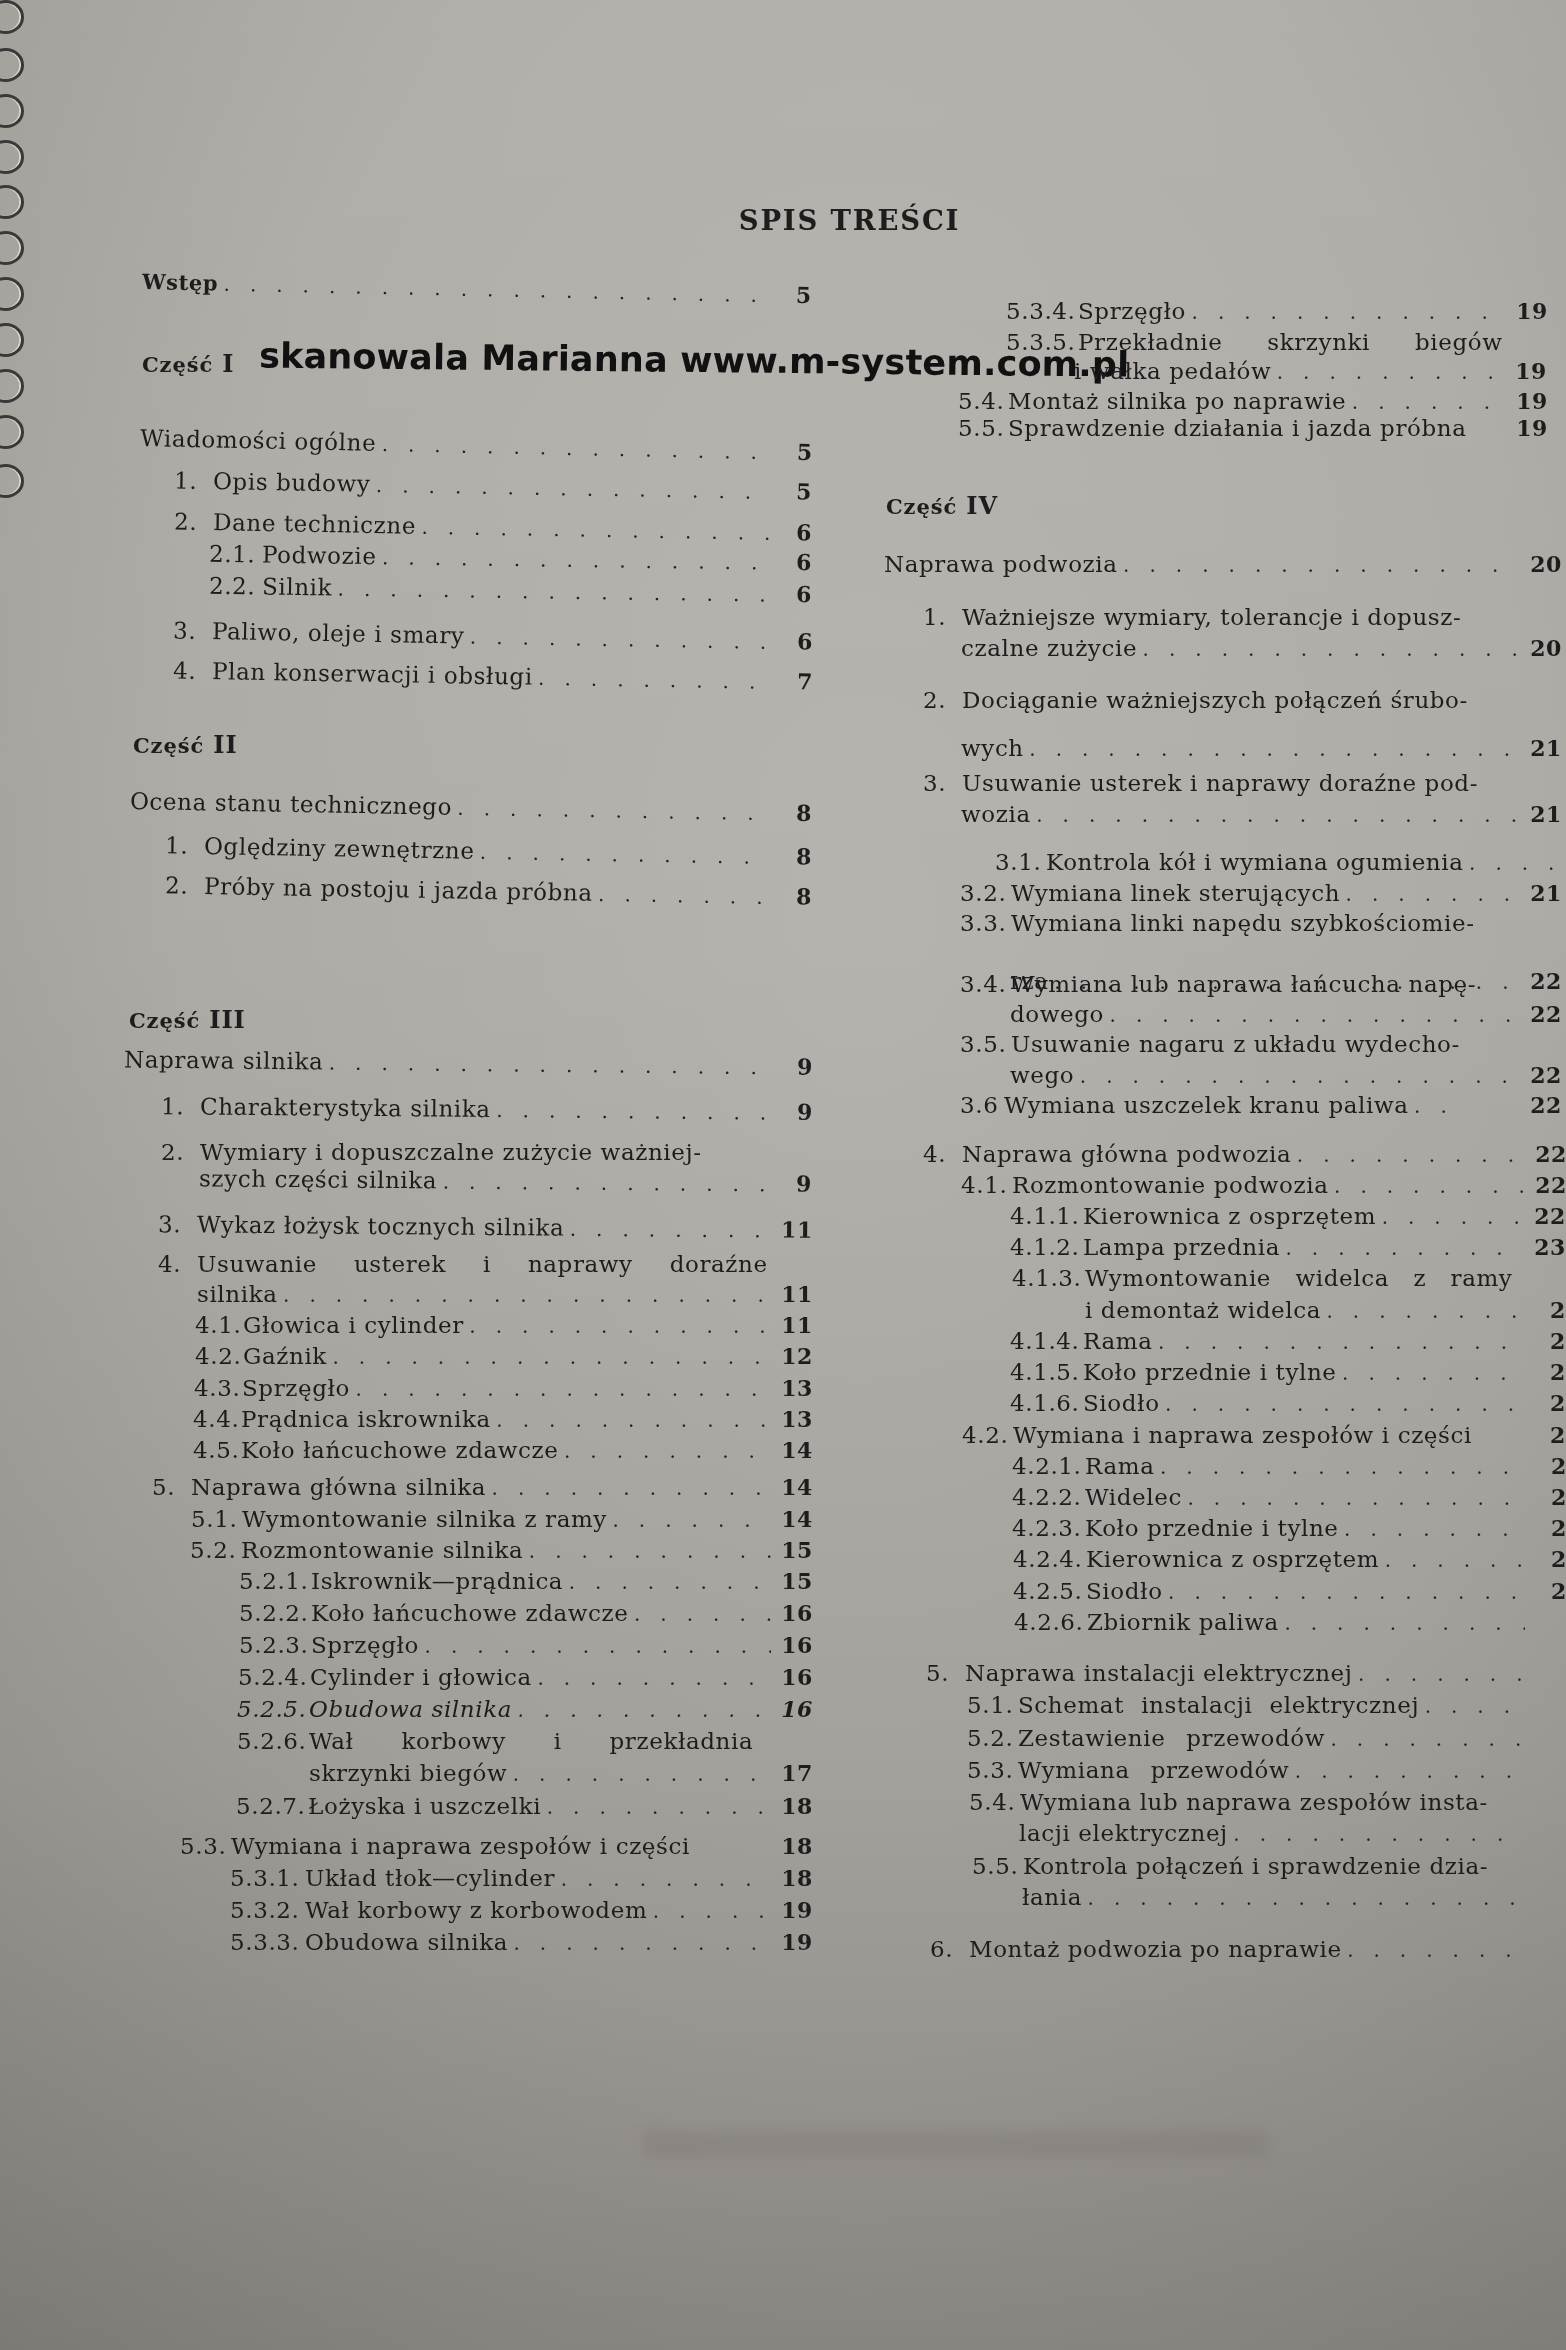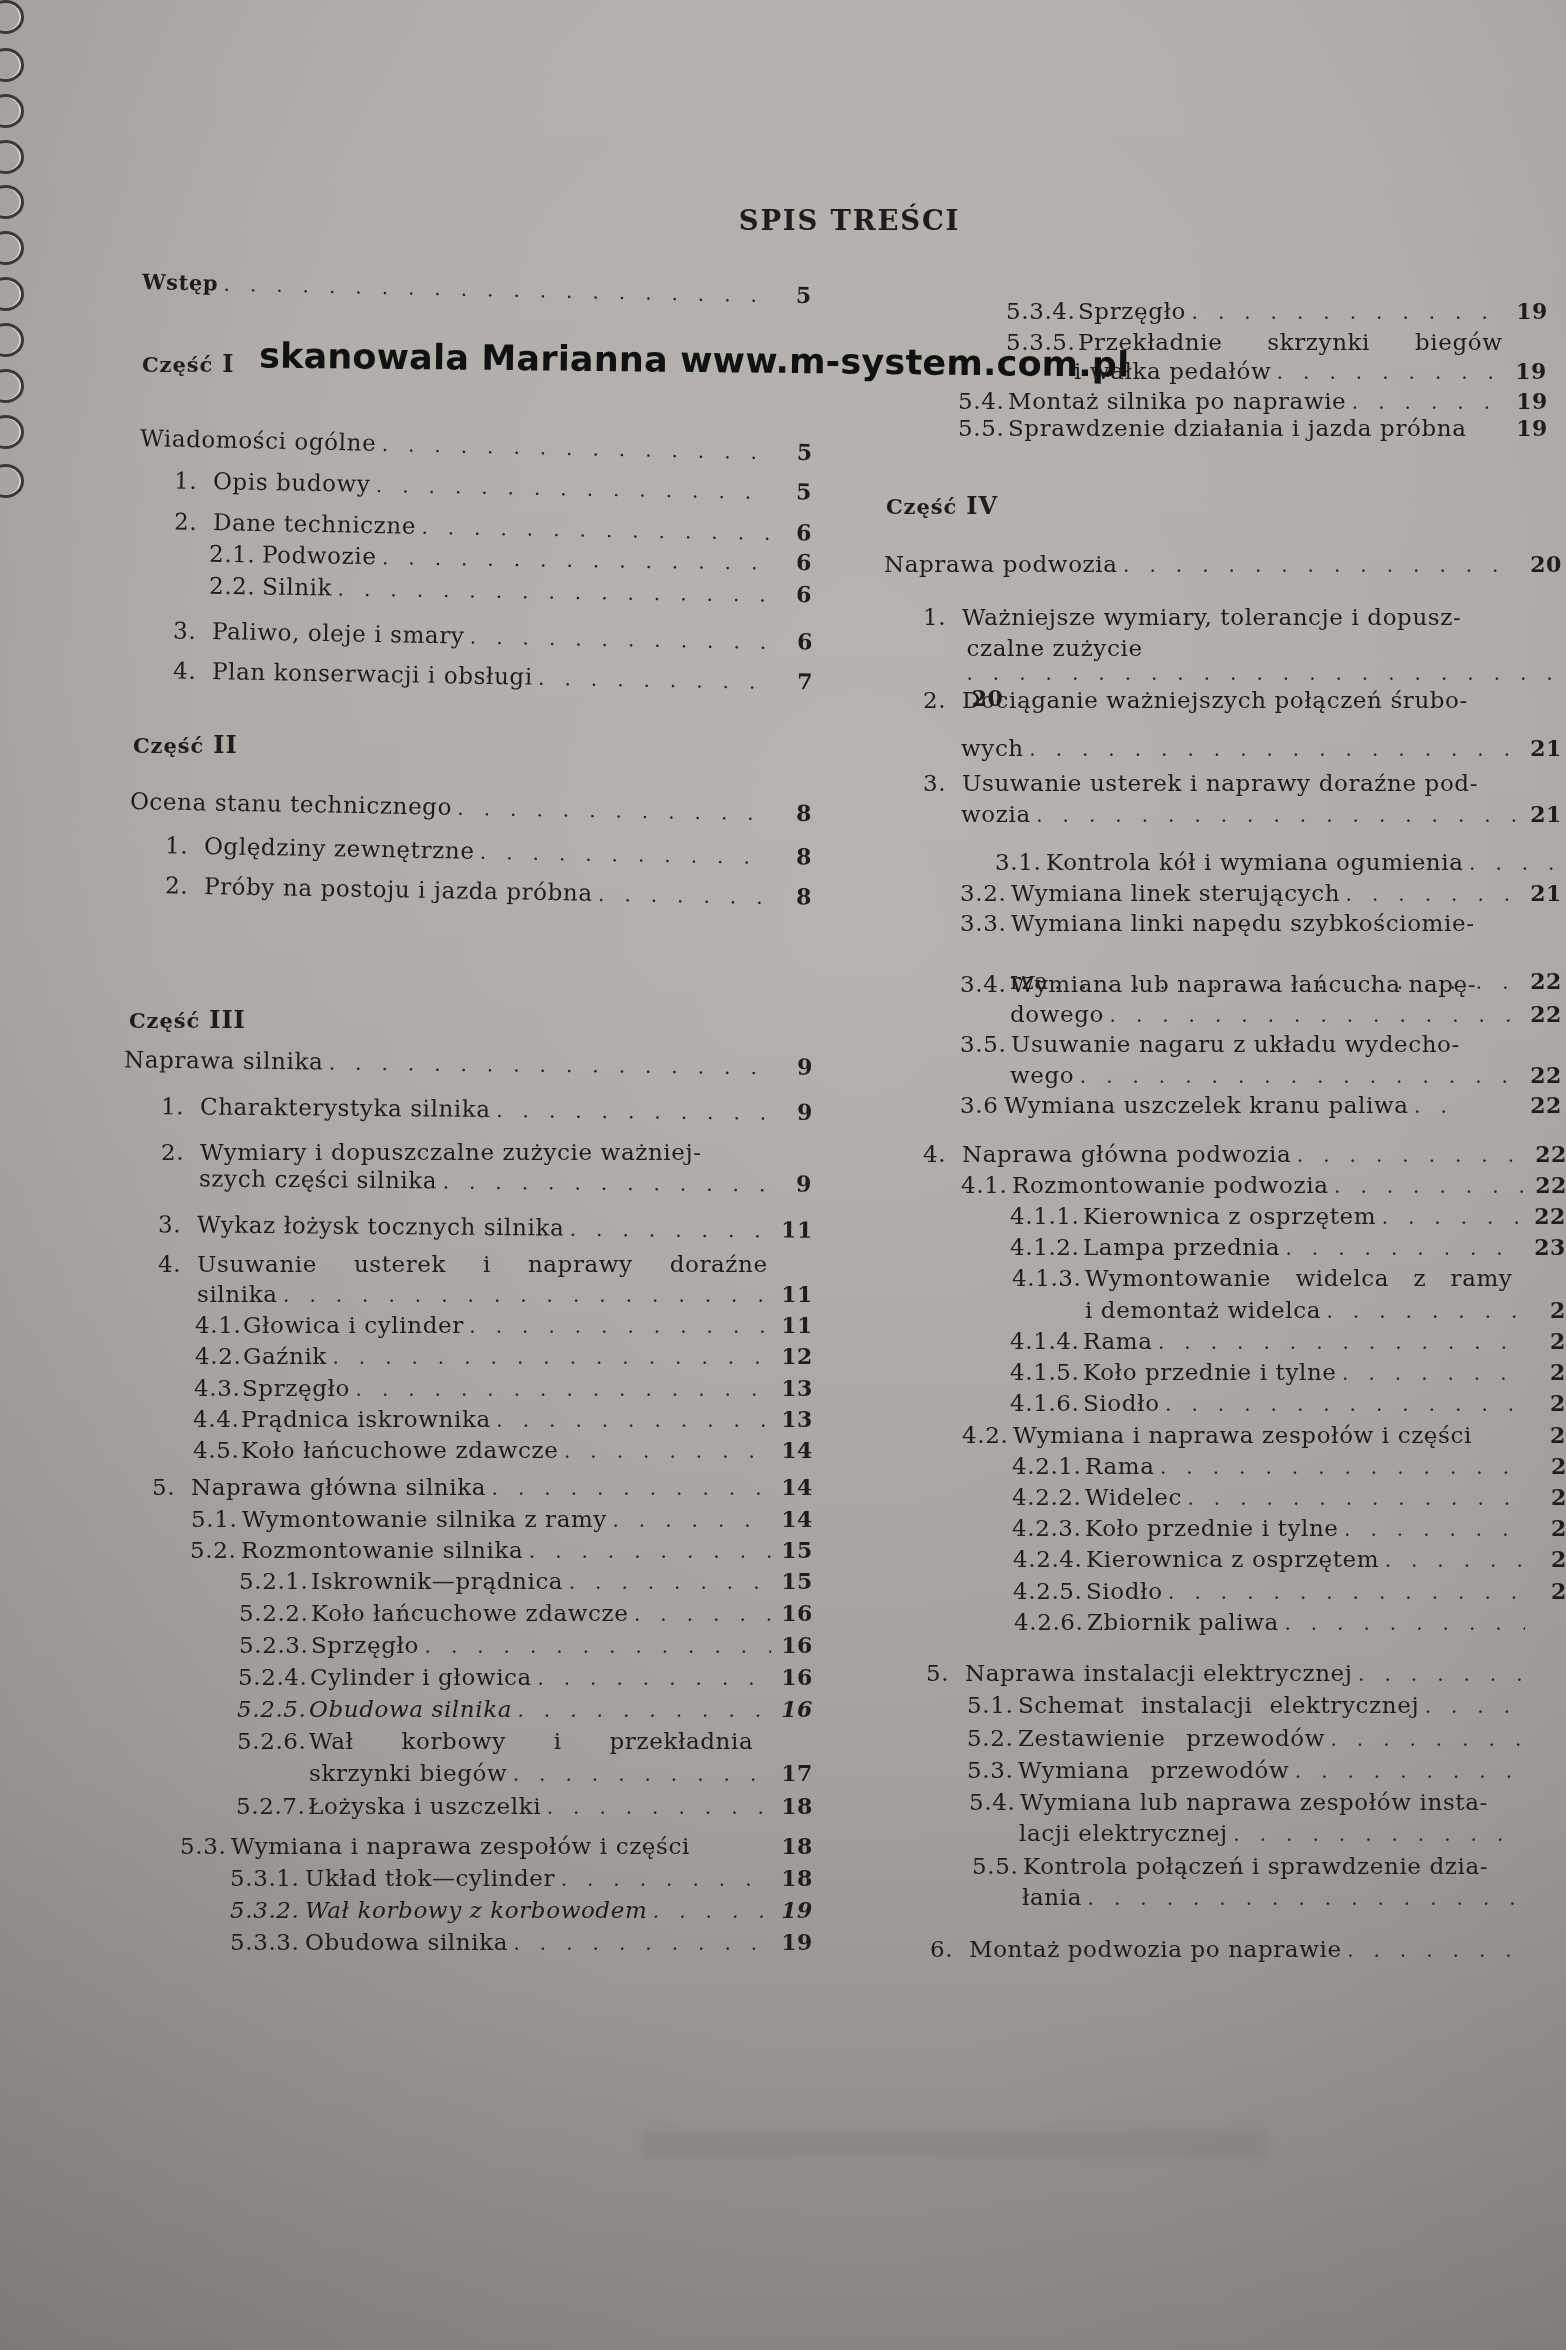--- a/index.html
+++ b/index.html
@@ -274,21 +274,21 @@
     <span class="label">Wymiana i naprawa zespołów i części</span>
     <span class="leader"></span>
     <span class="page">18</span>
   </div>
   <div class="entry" style="left:230px; top:1865px; width:583px;">
     <span class="num" style="width:75px">5.3.1.</span>
     <span class="label">Układ tłok—cylinder</span>
     <span class="leader">..............................</span>
     <span class="page">18</span>
   </div>
-  <div class="entry" style="left:230px; top:1897px; width:583px;font-style:italic;">
+  <div class="entry" style="left:230px; top:1897px; width:583px;">
     <span class="num" style="width:75px">5.3.2.</span>
     <span class="label">Wał korbowy z korbowodem</span>
     <span class="leader">..............................</span>
     <span class="page">19</span>
   </div>
   <div class="entry" style="left:230px; top:1929px; width:583px;">
     <span class="num" style="width:75px">5.3.3.</span>
     <span class="label">Obudowa silnika</span>
     <span class="leader">..............................</span>
     <span class="page">19</span>
@@ -328,21 +328,21 @@
   </div>
   <div class="entry" style="left:884px; top:551px; width:678px;">
     <span class="label">Naprawa podwozia</span>
     <span class="leader">..............................</span>
     <span class="page">20</span>
   </div>
 
   <div class="cont" style="left:923px; top:604px;">
     <span style="display:inline-block;width:39px">1.</span><span>Ważniejsze wymiary, tolerancje i dopusz-</span>
   </div>
-  <div class="entry" style="left:961px; top:635px; width:601px;flex-direction:column;">
+  <div class="entry" style="left:961px; top:635px; width:601px;">
     <span class="label">czalne zużycie</span>
     <span class="leader">..............................</span>
     <span class="page">20</span>
   </div>
   <div class="cont" style="left:923px; top:687px;">
     <span style="display:inline-block;width:39px">2.</span><span>Dociąganie ważniejszych połączeń śrubo-</span>
   </div>
   <div class="entry" style="left:961px; top:735px; width:601px;">
     <span class="label">wych</span>
     <span class="leader">..............................</span>

